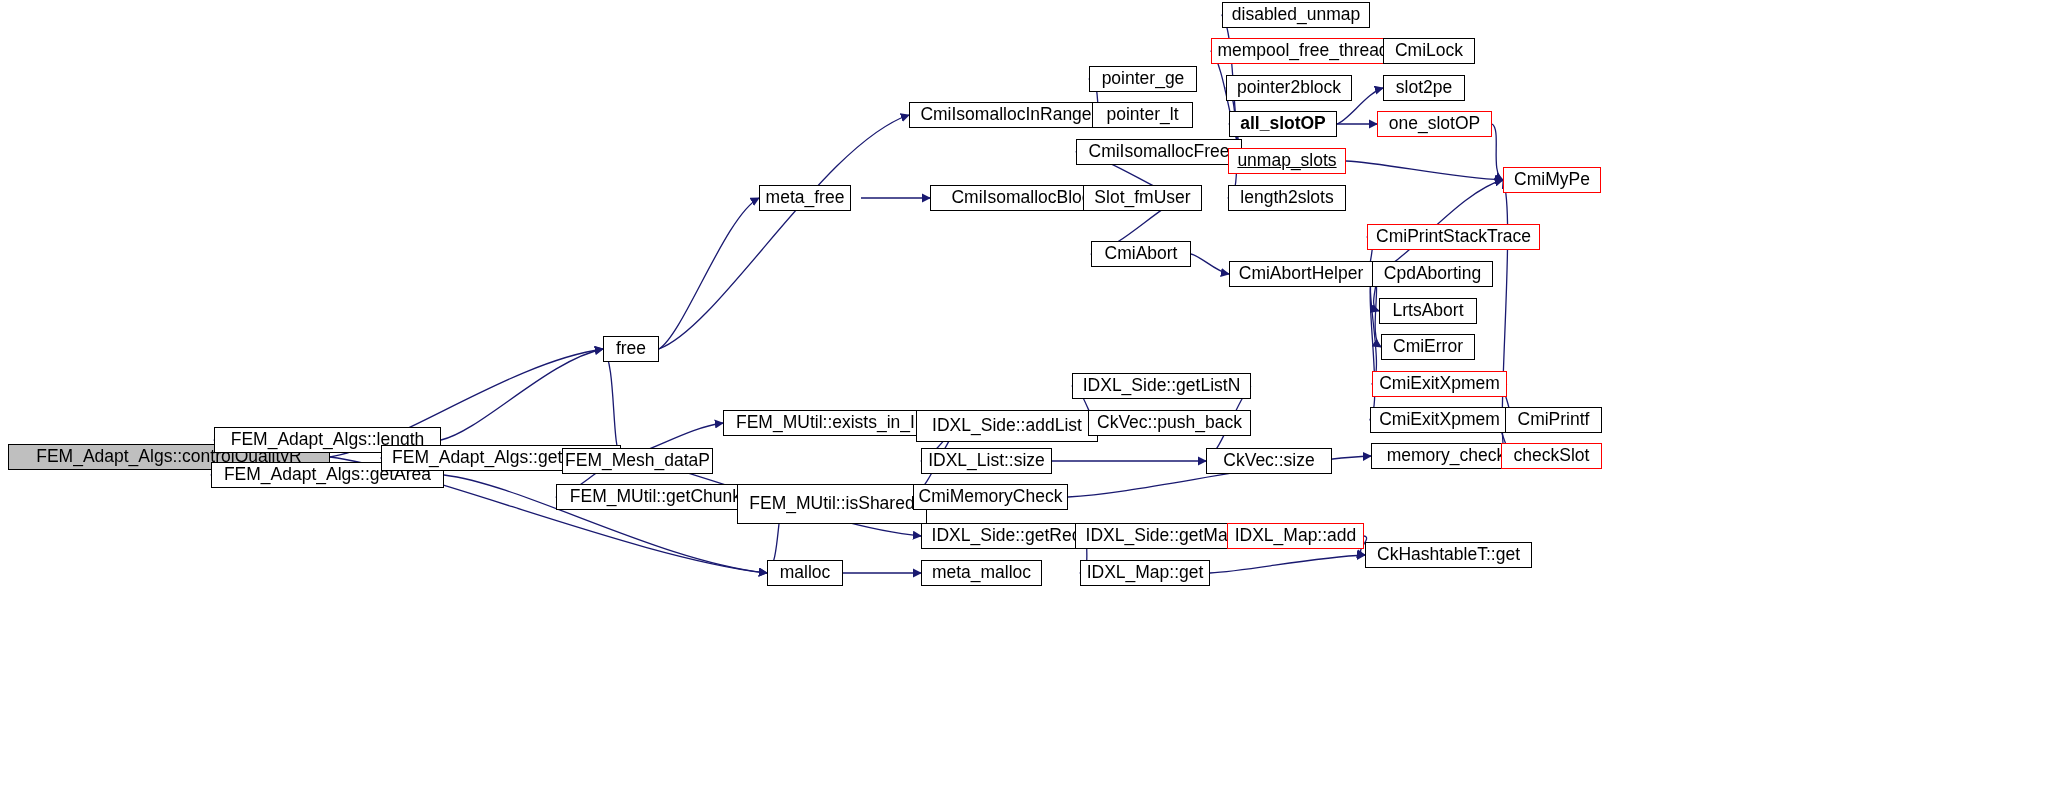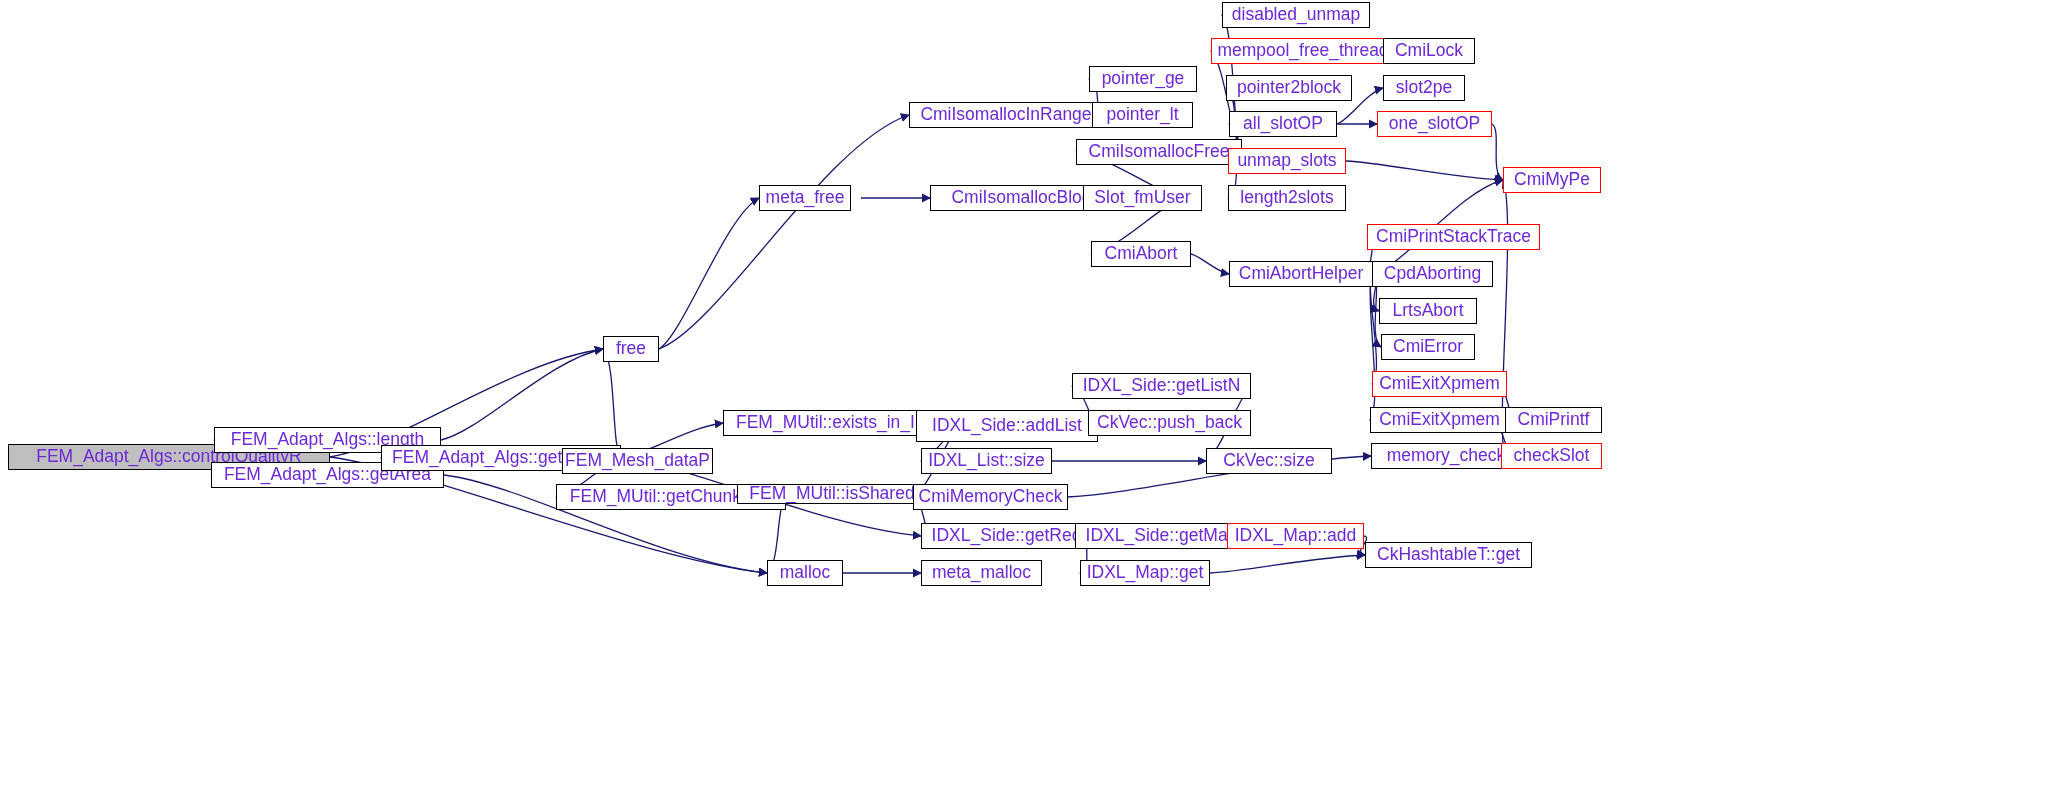--- a/index.html
+++ b/index.html
@@ -21,21 +21,21 @@
     top: 0;
     width: 2064px;
     height: 788px;
     pointer-events: none;
   }
   .node {
     position: absolute;
     box-sizing: border-box;
     background: #ffffff;
     border: 1px solid #000000;
-    color: #6d28d9;
+    color: #000000;
     font-size: 17.5px;
     line-height: 1;
     display: flex;
     align-items: center;
     justify-content: center;
     white-space: nowrap;
     letter-spacing: 0px;
     cursor: pointer;
   }
   .node.red {
@@ -139,21 +139,21 @@
       </div>
       <div class="node" style="left: 381px; top: 445px; width: 240px; height: 26px;">
         <span>FEM_Adapt_Algs::getCoord</span>
       </div>
       <div class="node" style="left: 562px; top: 448px; width: 151px; height: 26px;">
         <span>FEM_Mesh_dataP</span>
       </div>
       <div class="node" style="left: 556px; top: 484px; width: 230px; height: 26px;">
         <span>FEM_MUtil::getChunkNos</span>
       </div>
-      <div class="node" style="left: 737px; top: 484px; width: 190px; height: 20px;">
+      <div class="node" style="left: 737px; top: 484px; width: 190px; height: 40px;">
         <span>FEM_MUtil::isShared</span>
       </div>
       <div class="node" style="left: 723px; top: 410px; width: 239px; height: 26px;">
         <span>FEM_MUtil::exists_in_IDXL</span>
       </div>
       <div class="node" style="left: 767px; top: 560px; width: 76px; height: 26px;">
         <span>malloc</span>
       </div>
       <div class="node" style="left: 921px; top: 560px; width: 121px; height: 26px;">
         <span>meta_malloc</span>
@@ -220,24 +220,24 @@
       </div>
       <div class="node" style="left: 1222px; top: 2px; width: 148px; height: 26px;">
         <span>disabled_unmap</span>
       </div>
       <div class="node red" style="left: 1211px; top: 38px; width: 184px; height: 26px;">
         <span>mempool_free_thread</span>
       </div>
       <div class="node" style="left: 1226px; top: 75px; width: 126px; height: 26px;">
         <span>pointer2block</span>
       </div>
-      <div class="node" style="left: 1229px; top: 111px; width: 108px; height: 26px;">
+      <div class="node" style="left: 1229px; top: 111px; width: 108px; height: 26px; font-weight: bold;">
         <span>all_slotOP</span>
       </div>
-      <div class="node red" style="left: 1228px; top: 148px; width: 118px; height: 26px;">
+      <div class="node red" style="left: 1228px; top: 148px; width: 118px; height: 26px; text-decoration: underline;">
         <span>unmap_slots</span>
       </div>
       <div class="node" style="left: 1228px; top: 185px; width: 118px; height: 26px;">
         <span>length2slots</span>
       </div>
       <div class="node" style="left: 1383px; top: 38px; width: 92px; height: 26px;">
         <span>CmiLock</span>
       </div>
       <div class="node" style="left: 1383px; top: 75px; width: 82px; height: 26px;">
         <span>slot2pe</span>

